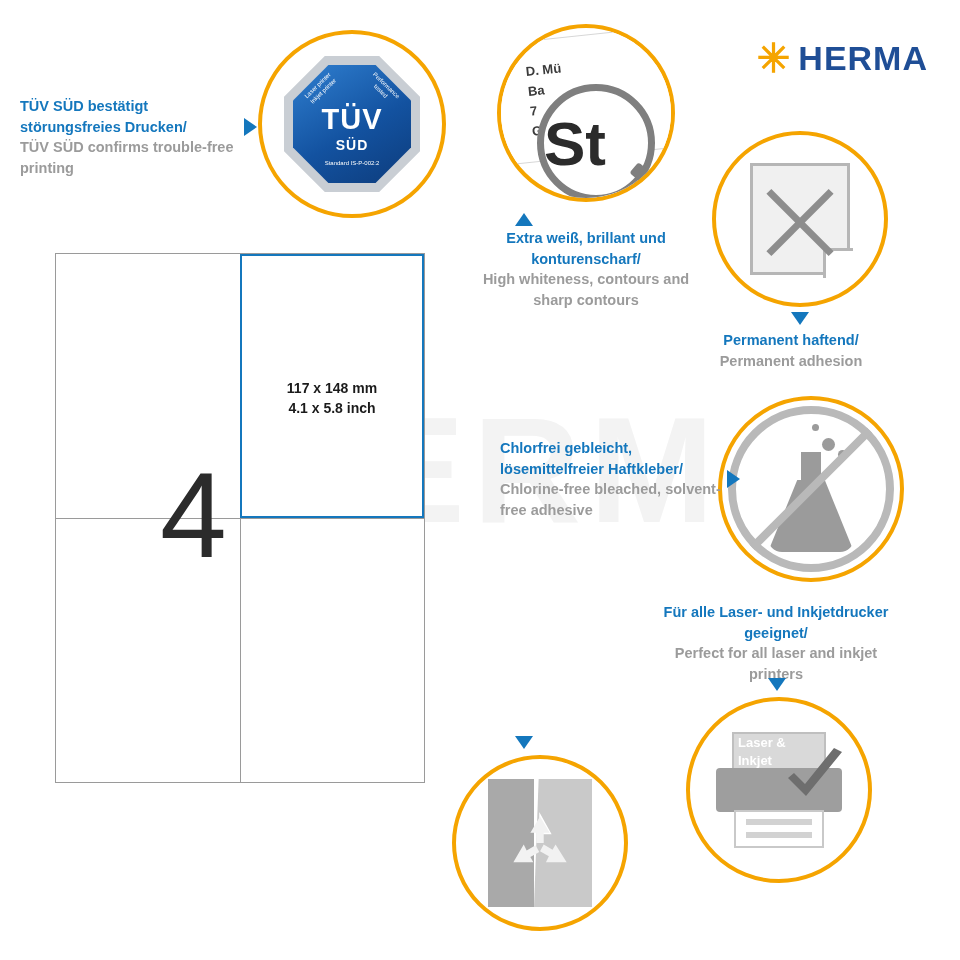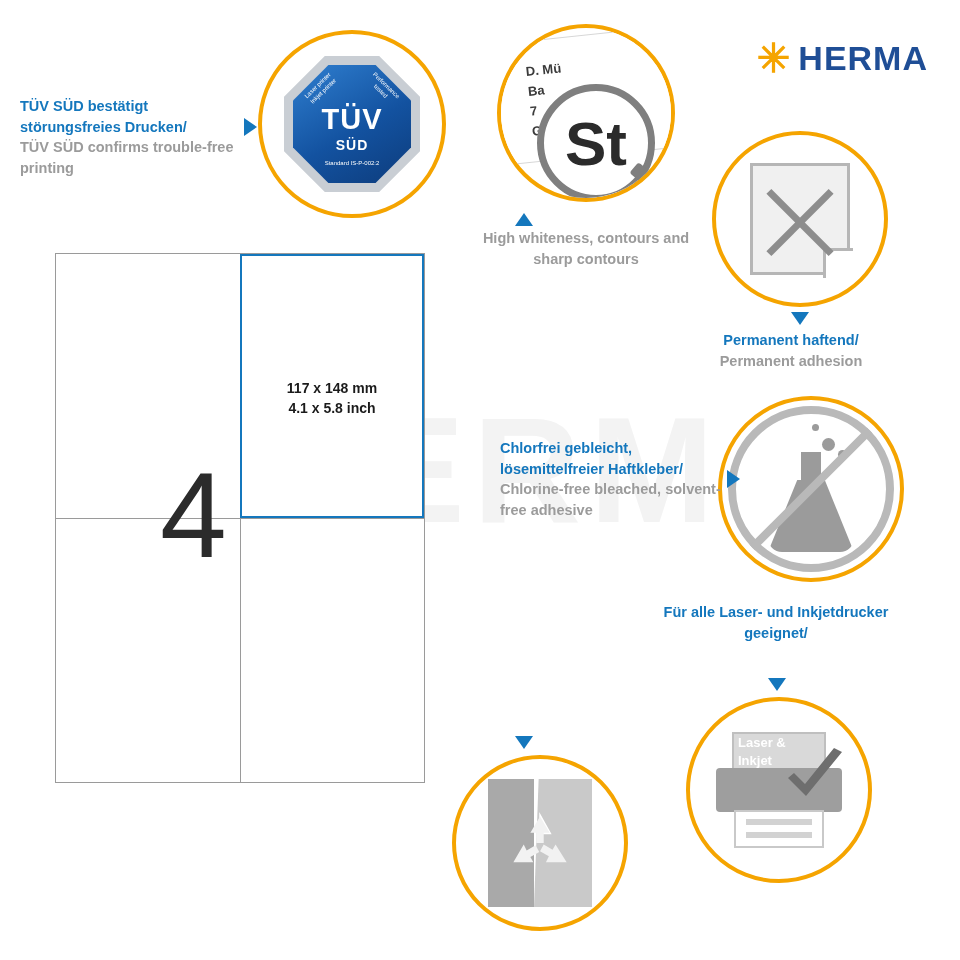--- a/index.html
+++ b/index.html
@@ -247,21 +247,20 @@
     position: absolute;
     left: 36px;
     top: 56px;
     width: 104px;
     height: 104px;
     border-radius: 50%;
     border: 7px solid #7f7f7f;
     background: #ffffff;
     display: flex;
     align-items: center;
-    justify-content: center;
     overflow: hidden;
   }
   .mag-glass span {
     font-size: 62px;
     font-weight: bold;
     color: #2b2b2b;
   }
   .mag-handle {
     position: absolute;
     left: 128px;
@@ -506,20 +505,21 @@
   <div class="badge mag-badge">
     <div class="mag-card"></div>
     <div class="mag-lines">D. Mü<br>Ba<br>7<br>Ge</div>
     <div class="mag-glass">
       <span>St</span>
     </div>
     <div class="mag-handle"></div>
   </div>
   <div class="arrow arrow-up" style="left:515px; top:213px;"></div>
   <div class="caption cap-center" style="left:466px; top:228px; width:240px;">
+    <span class="de">Extra weiß, brillant und konturenscharf/</span>
     <span class="en">High whiteness, contours and sharp contours</span>
   </div>
 
   <div class="badge perm-badge">
     <div class="badge-inner">
       <div class="perm-icon">
         <div class="perm-sheet"></div>
         <div class="perm-fold"></div>
         <div class="perm-x"></div>
       </div>
@@ -546,20 +546,21 @@
           <span class="bubble b2"></span>
           <span class="bubble b3"></span>
         </div>
         <div class="chem-slash"></div>
       </div>
     </div>
   </div>
 
   <div class="caption cap-center" style="left:650px; top:602px; width:252px;">
     <span class="de">Für alle Laser- und Inkjetdrucker geeignet/</span>
+    <span class="en">Perfect for all laser and inkjet printers</span>
   </div>
   <div class="arrow arrow-down" style="left:768px; top:678px;"></div>
   <div class="badge printer-badge">
     <div class="badge-inner">
       <div class="printer">
         <div class="printer-top"></div>
         <div class="printer-label">Laser &amp;<br>Inkjet</div>
         <div class="printer-body"></div>
         <div class="printer-out">
             <i></i>

